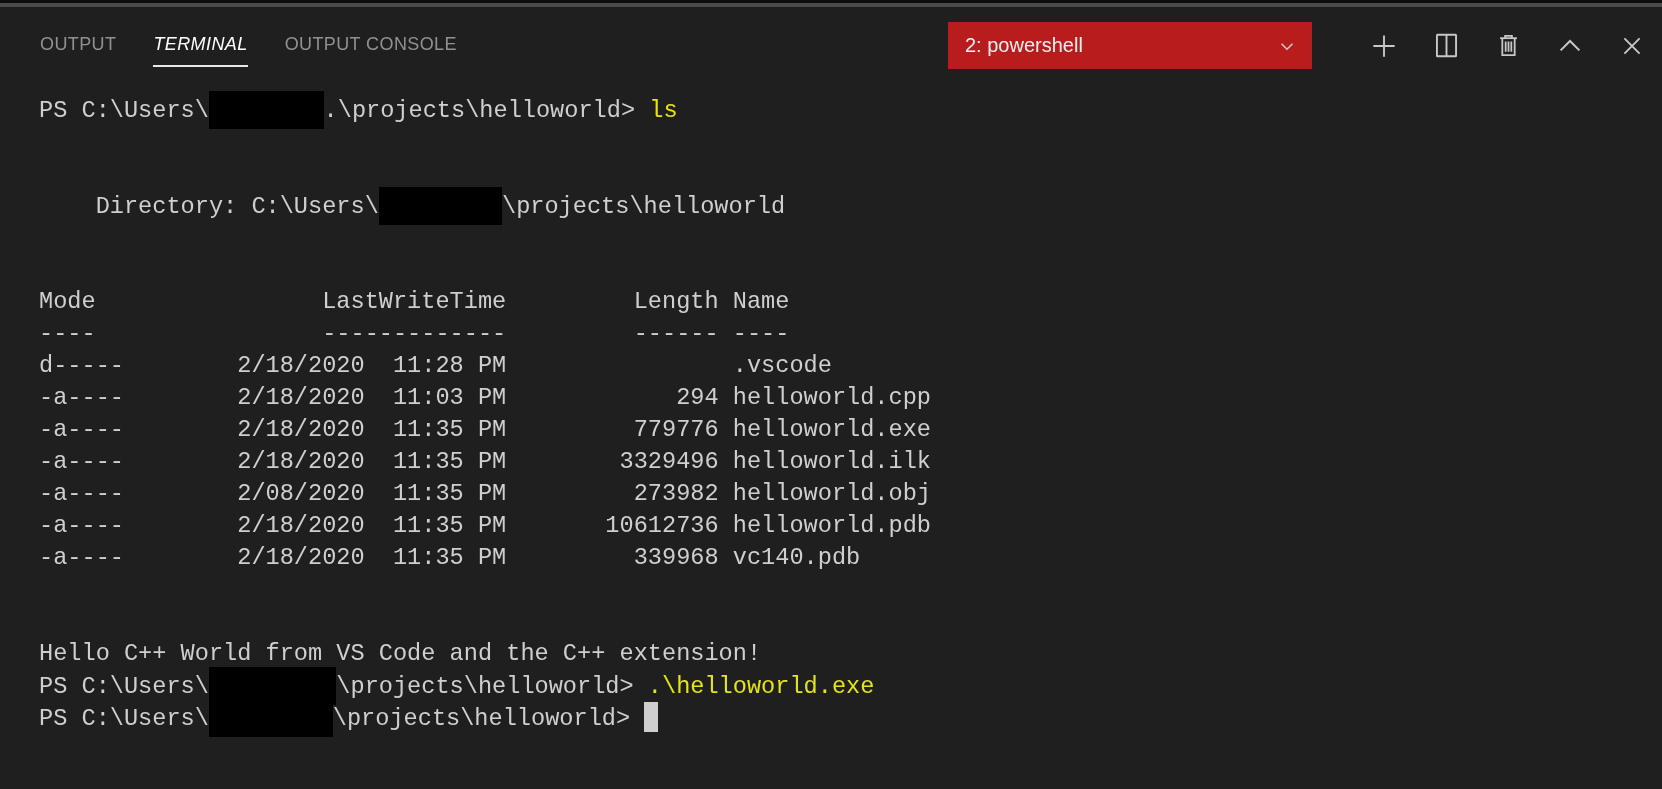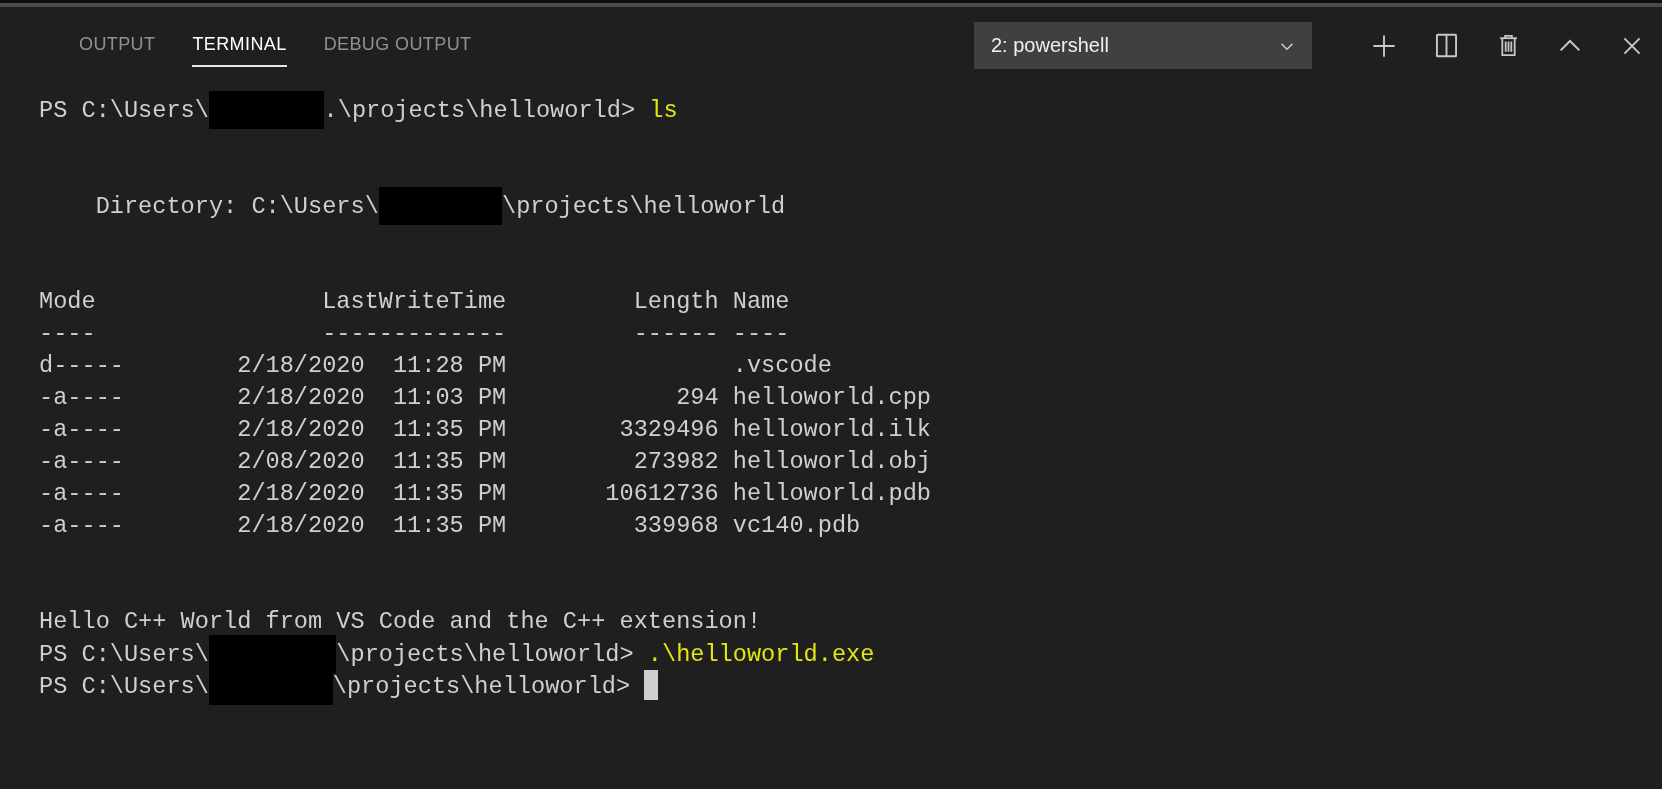--- a/index.html
+++ b/index.html
@@ -12,45 +12,45 @@
   .sash { height: 4px; background: #4b4b4b; cursor: ns-resize; }
 
   
   .panel-header {
     height: 77px;
     display: flex;
     align-items: center;
     padding-left: 40px;
     padding-right: 12px;
   }
-  .tabs { display: flex; align-items: center; margin-left: 39px; }
+  .tabs { display: flex; align-items: center; }
   .tab {
     position: relative;
     margin-right: 37px;
     padding: 14px 0 16px 0;
     font-size: 18px;
     letter-spacing: 0.4px;
     color: #919191;
     cursor: pointer;
     white-space: nowrap;
   }
-  .tab.active { color: #ffffff; }
+  .tab.active { color: #ffffff; font-style: italic; }
   .tab.active::after {
     content: "";
     position: absolute;
     left: 0; right: 0; bottom: 4px;
     height: 2px;
     background: #e7e7e7;
   }
   .header-spacer { flex: 1; }
 
   .terminal-picker {
-    width: 338px;
+    width: 364px;
     height: 47px;
-    background: #404040;
+    background: #b91c1c;
     color: #f0f0f0;
     font-size: 20px;
     display: flex;
     align-items: center;
     justify-content: space-between;
     padding: 0 14px 0 17px;
     cursor: pointer;
     margin-right: 28px;
   }
   .icon-btn {
@@ -95,21 +95,21 @@
 </head>
 <body>
 
 <div class="editor-edge"></div>
 <div class="sash"></div>
 
 <div class="panel-header">
   <div class="tabs">
     <div class="tab">OUTPUT</div>
     <div class="tab active">TERMINAL</div>
-    <div class="tab">DEBUG OUTPUT</div>
+    <div class="tab">OUTPUT CONSOLE</div>
   </div>
 
   <div class="header-spacer"></div>
 
   <div class="terminal-picker">
     <span>2: powershell</span>
     <span>
       <svg width="22" height="22" viewBox="0 0 24 24" fill="none" stroke="#cccccc" stroke-width="1.7">
         <path d="M6 9.5 L12 15.5 L18 9.5"></path>
       </svg>
@@ -165,20 +165,21 @@
     <div class="term-line"><span>PS C:\Users\</span><span class="redacted" style="width: 8.1ch;"></span><span>.\projects\helloworld&gt; </span><span class="seg-cmd">ls</span></div>
     <div class="term-line"></div>
     <div class="term-line"></div>
     <div class="term-line"><span>    Directory: C:\Users\</span><span class="redacted" style="width: 8.7ch;"></span><span>\projects\helloworld</span></div>
     <div class="term-line"></div>
     <div class="term-line"></div>
     <div class="term-line"><span>Mode                LastWriteTime         Length Name</span></div>
     <div class="term-line"><span>----                -------------         ------ ----</span></div>
     <div class="term-line"><span>d-----        2/18/2020  11:28 PM                .vscode</span></div>
     <div class="term-line"><span>-a----        2/18/2020  11:03 PM            294 helloworld.cpp</span></div>
+    <div class="term-line"><span>-a----        2/18/2020  11:35 PM         779776 helloworld.exe</span></div>
     <div class="term-line"><span>-a----        2/18/2020  11:35 PM        3329496 helloworld.ilk</span></div>
     <div class="term-line"><span>-a----        2/08/2020  11:35 PM         273982 helloworld.obj</span></div>
     <div class="term-line"><span>-a----        2/18/2020  11:35 PM       10612736 helloworld.pdb</span></div>
     <div class="term-line"><span>-a----        2/18/2020  11:35 PM         339968 vc140.pdb</span></div>
     <div class="term-line"></div>
     <div class="term-line"></div>
     <div class="term-line"><span>Hello C++ World from VS Code and the C++ extension!</span></div>
     <div class="term-line"><span>PS C:\Users\</span><span class="redacted" style="width: 9ch;"></span><span>\projects\helloworld&gt; </span><span class="seg-cmd">.\helloworld.exe</span></div>
     <div class="term-line"><span>PS C:\Users\</span><span class="redacted" style="width: 8.75ch;"></span><span>\projects\helloworld&gt; </span><span class="cursor-block"></span></div>
   </div>

